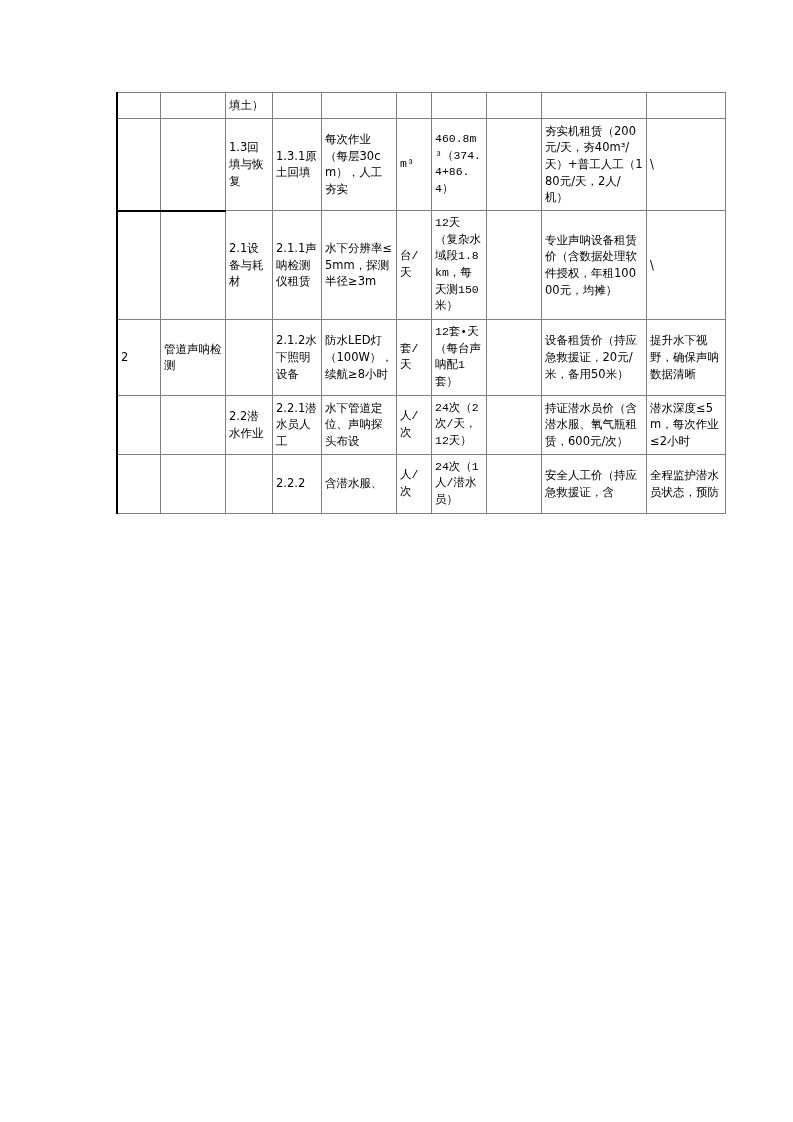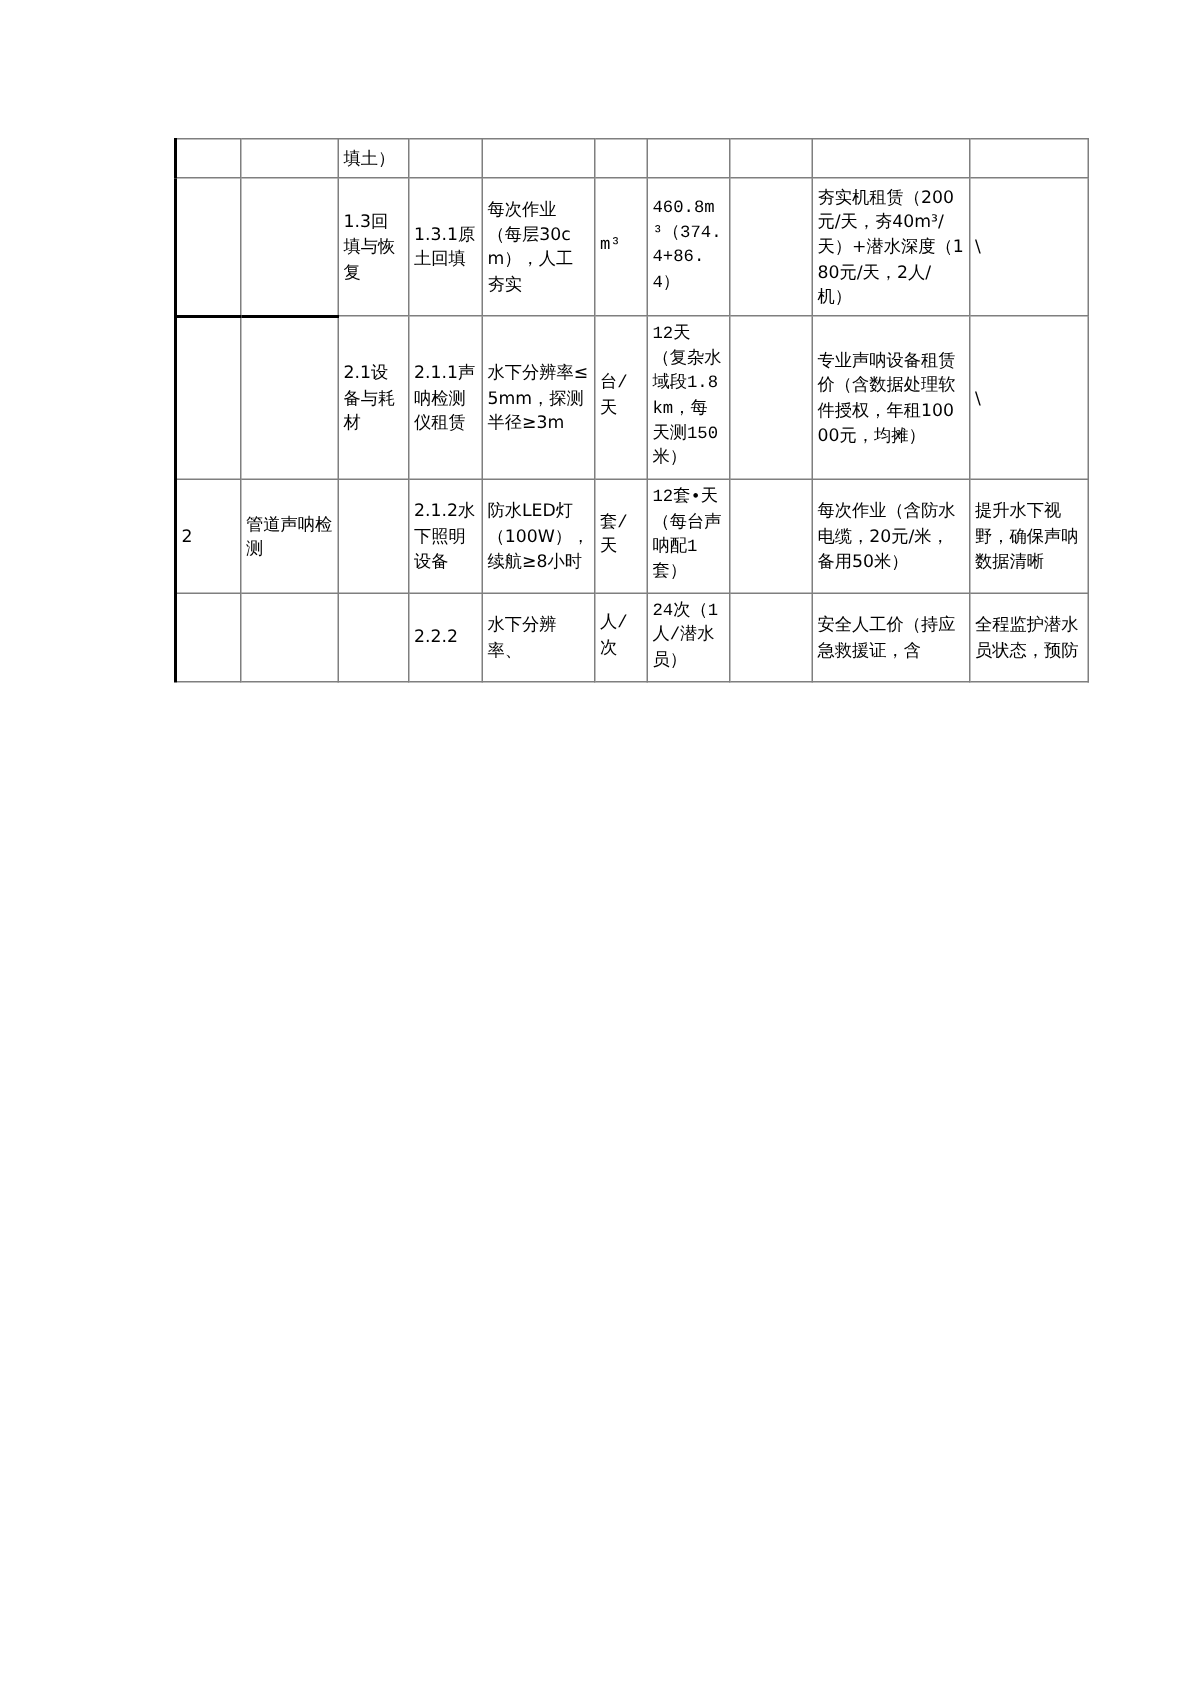--- a/index.html
+++ b/index.html
@@ -87,21 +87,21 @@
         </tr>
         <tr>
           <td class="c0 thickleft"></td>
           <td class="c1"></td>
           <td class="c2 narrow">1.3回填与恢复</td>
           <td class="c3 narrow">1.3.1原土回填</td>
           <td class="c4">每次作业（每层30cm），人工夯实</td>
           <td class="c5 narrow">m³</td>
           <td class="c6">460.8m³（374.4+86.4）</td>
           <td class="c7"></td>
-          <td class="c8">夯实机租赁（200元/天，夯40m³/天）+潜水深度（180元/天，2人/机）</td>
+          <td class="c8">夯实机租赁（200元/天，夯40m³/天）+普工人工（180元/天，2人/机）</td>
           <td class="c9 ctr">\</td>
         </tr>
         <tr>
           <td class="c0 thickleft thicktop"></td>
           <td class="c1 thicktop"></td>
           <td class="c2 narrow">2.1设备与耗材</td>
           <td class="c3 narrow">2.1.1声呐检测仪租赁</td>
           <td class="c4">水下分辨率≤5mm，探测半径≥3m</td>
           <td class="c5 narrow">台/天</td>
           <td class="c6">12天（复杂水域段1.8km，每天测150米）</td>
@@ -111,29 +111,41 @@
         </tr>
         <tr>
           <td class="c0 thickleft ctr">2</td>
           <td class="c1">管道声呐检测</td>
           <td class="c2 narrow"></td>
           <td class="c3 narrow">2.1.2水下照明设备</td>
           <td class="c4">防水LED灯（100W），续航≥8小时</td>
           <td class="c5 narrow">套/天</td>
           <td class="c6">12套•天（每台声呐配1套）</td>
           <td class="c7"></td>
-          <td class="c8">每次作业（含防水电缆，20元/米，备用50米）</td>
+          <td class="c8">设备租赁价（持应急救援证，20元/米，备用50米）</td>
           <td class="c9">提升水下视野，确保声呐数据清晰</td>
+        </tr>
+        <tr>
+          <td class="c0 thickleft"></td>
+          <td class="c1"></td>
+          <td class="c2 narrow">2.2潜水作业</td>
+          <td class="c3 narrow">2.2.1潜水员人工</td>
+          <td class="c4">水下管道定位、声呐探头布设</td>
+          <td class="c5 narrow">人/次</td>
+          <td class="c6">24次（2次/天，12天）</td>
+          <td class="c7"></td>
+          <td class="c8">持证潜水员价（含潜水服、氧气瓶租赁，600元/次）</td>
+          <td class="c9">潜水深度≤5m，每次作业≤2小时</td>
         </tr>
         <tr>
           <td class="c0 thickleft"></td>
           <td class="c1"></td>
           <td class="c2 narrow"></td>
           <td class="c3 narrow">2.2.2</td>
-          <td class="c4">水下分辨率、</td>
+          <td class="c4">含潜水服、</td>
           <td class="c5 narrow">人/次</td>
           <td class="c6">24次（1人/潜水员）</td>
           <td class="c7"></td>
           <td class="c8">安全人工价（持应急救援证，含</td>
           <td class="c9">全程监护潜水员状态，预防</td>
         </tr>
       </tbody>
     </table>
   </div>
 </div>

